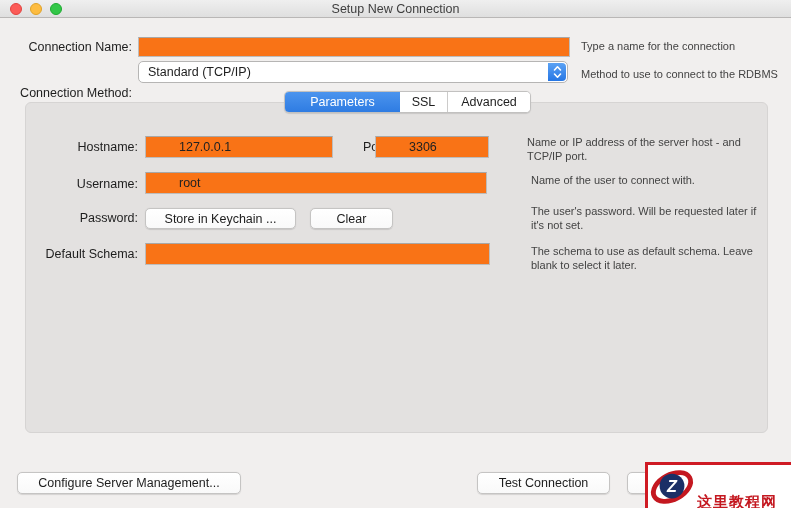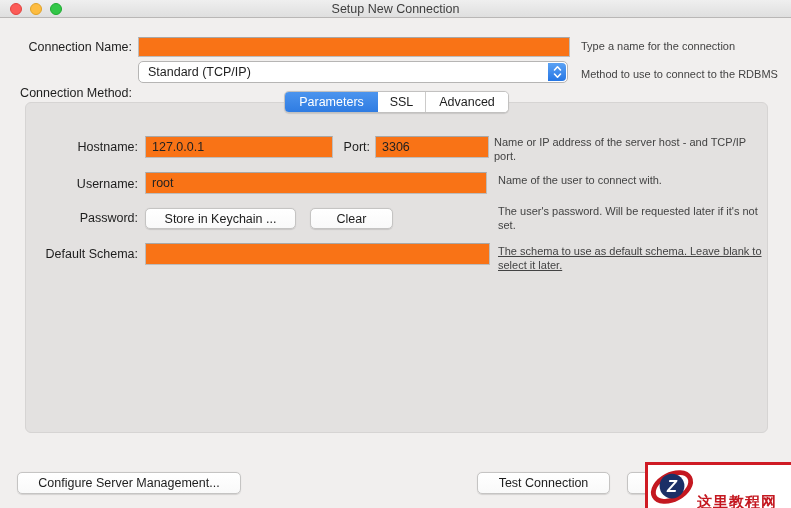--- a/index.html
+++ b/index.html
@@ -53,21 +53,21 @@
     position:absolute; left:284px; top:91px; height:22px; display:flex;
     border-radius:5px; background:#fff; border:1px solid #c2c1c0;
     box-shadow:0 0.5px 1px rgba(0,0,0,.12); overflow:hidden; z-index:3;
   }
   .seg {
     height:100%; display:flex; align-items:center; justify-content:center;
     font-size:12.5px; color:#1d1d1d; cursor:pointer; background:#fff;
   }
   .seg.sel { background:linear-gradient(#4b94ee,#2f7ce2); color:#fff; }
   .seg.b-l { border-left:1px solid #cccbca; }
-  .seg-params { width:93px; }
+  .seg-params { width:115px; }
   .seg-ssl { width:47px; }
   .seg-adv { width:83px; }
 
   
   .panel {
     position:absolute; left:25px; top:102px; width:743px; height:331px;
     background:#e3e1e0; border:1px solid #d6d4d3; border-radius:6px; z-index:1;
   }
 
   
@@ -84,21 +84,21 @@
   .watermark {
     position:absolute; left:645px; top:462px; width:146px; height:46px;
     background:#fff; border-left:3px solid #cf1b24; border-top:3px solid #cf1b24;
     display:flex; align-items:center; z-index:10;
   }
   .wm-logo { width:46px; height:42px; flex:0 0 auto; margin-left:1px; }
   .wm-texts { display:flex; flex-direction:column; margin-left:2px; }
   .wm-cn { font-size:15px; font-weight:bold; color:#c41820; letter-spacing:1px; line-height:18px;margin-top:44px; }
   .wm-site { font-size:11.5px; font-weight:bold; color:#16316e; line-height:14px; }
 
-  .z2 { z-index:2; }
+  .z2 { z-index:2;padding-left:33px; }
 </style>
 </head>
 <body>
 
 <div id="app">
 
   <div class="titlebar">
     <span class="tl red"></span>
     <span class="tl yellow"></span>
     <span class="tl green"></span>
@@ -139,21 +139,21 @@
   <input class="txt tall z2" style="left: 145px; top: 172px; width: 342px;" value="root">
   <div class="hint z2" style="left:498px; top:173px; width:274px;">Name of the user to connect with.</div>
 
   <div class="lbl z2" style="left:0; top:211px; width:138px;">Password:</div>
   <button class="btn" style="left:145px; top:208px; width:151px; height:21px;">Store in Keychain ...</button>
   <button class="btn" style="left:310px; top:208px; width:83px; height:21px;">Clear</button>
   <div class="hint z2" style="left:498px; top:204px; width:274px;">The user's password. Will be requested later if it's not set.</div>
 
   <div class="lbl z2" style="left:0; top:247px; width:138px;">Default Schema:</div>
   <input class="txt tall z2" style="left: 145px; top: 243px; width: 345px;" value="">
-  <div class="hint z2" style="left:498px; top:244px; width:274px;text-decoration:underline;">The schema to use as default schema. Leave blank to select it later.</div>
+  <div class="hint z2" style="left:498px; top:244px; width:274px;">The schema to use as default schema. Leave blank to select it later.</div>
 
   <button class="btn" style="left:17px; top:472px; width:224px; height:22px;">Configure Server Management...</button>
   <button class="btn" style="left:477px; top:472px; width:133px; height:22px;">Test Connection</button>
   <button class="btn" style="left:627px; top:472px; width:100px; height:22px;"></button>
 
   <div class="watermark">
     <svg class="wm-logo" viewBox="0 0 48 44">
       <ellipse cx="24" cy="22" rx="21" ry="13" fill="none" stroke="#c41820" stroke-width="5" transform="rotate(-28 24 22)"></ellipse>
       <circle cx="24" cy="21" r="13" fill="#1b2f66"></circle>
       <text x="24" y="27" text-anchor="middle" font-size="17" font-weight="bold" font-style="italic" fill="#ffffff" font-family="'Liberation Sans',sans-serif">Z</text>

